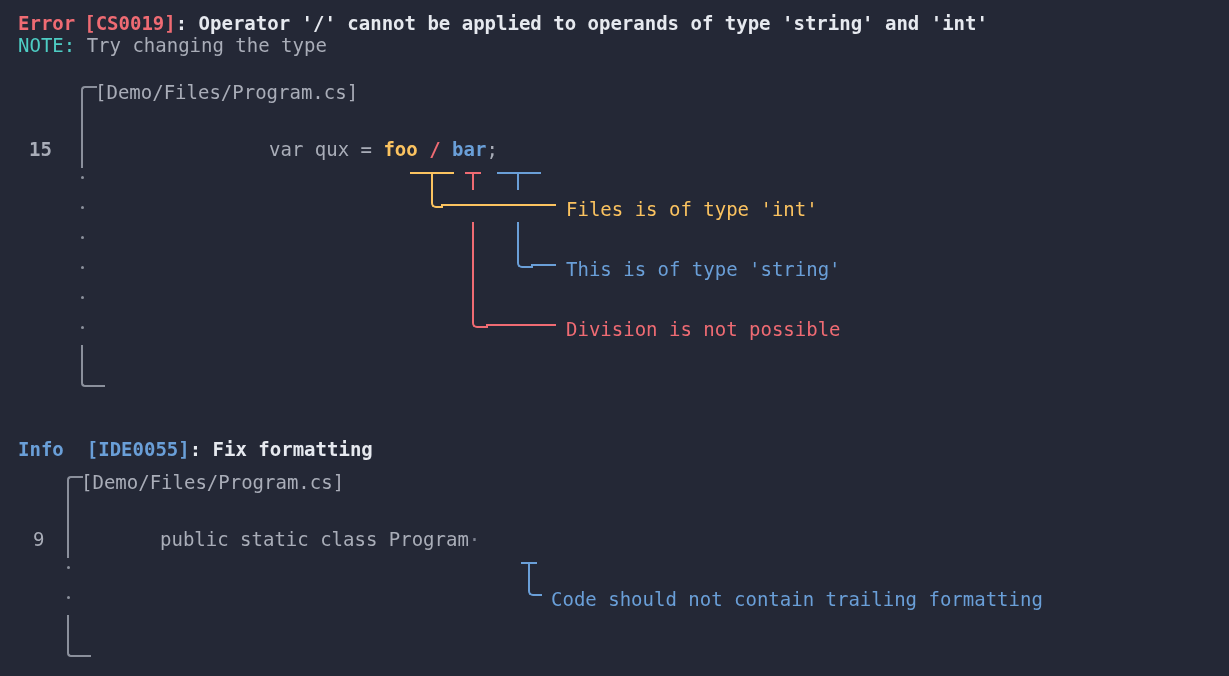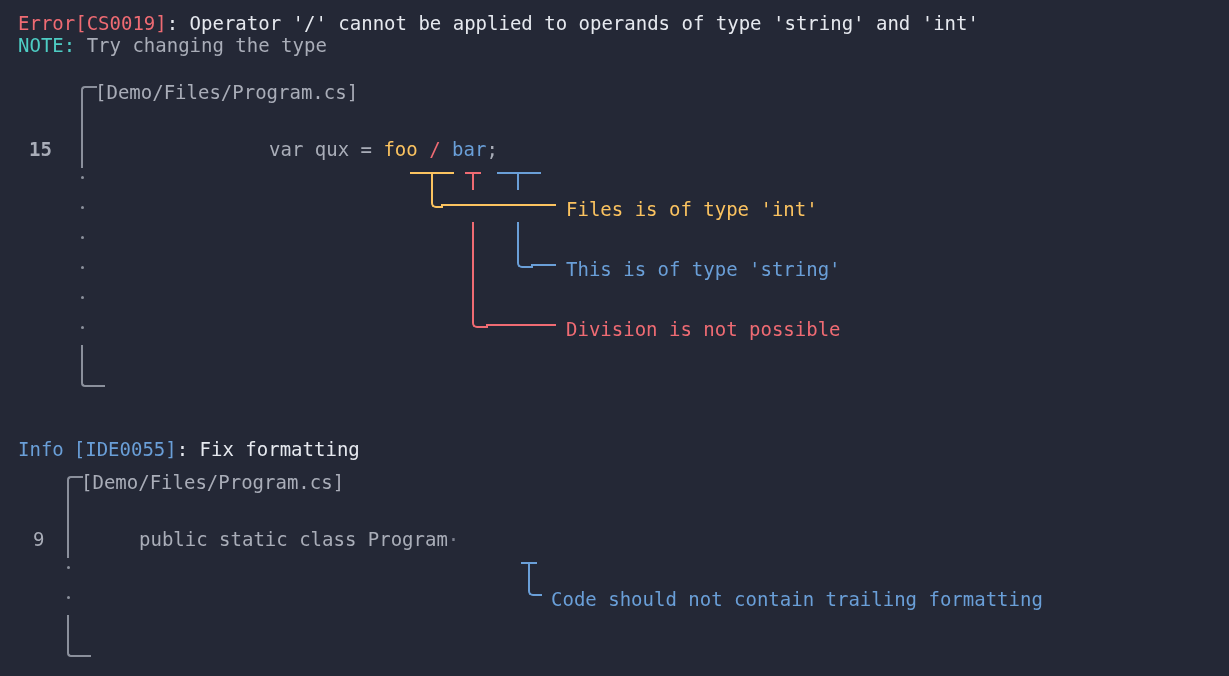--- a/index.html
+++ b/index.html
@@ -25,21 +25,21 @@
   }
 
   
   .t {
     position: absolute;
     white-space: pre;
     font-family: "DejaVu Sans Mono", "Liberation Mono", monospace;
     font-size: 19px;
     line-height: 30px;
   }
-  .bold { font-weight: normal; }
+  .bold { font-weight: bold; }
 
   
   .c-red     { color: #ef6b73; }
   .c-cyan    { color: #4ecdc4; }
   .c-grey    { color: #a9adb8; }
   .c-white   { color: #e6e9ef; }
   .c-orange  { color: #fbc360; }
   .c-blue    { color: #6a9fd8; text-align: center; }
   .c-dim     { color: #7d8290; }
 
@@ -87,21 +87,21 @@
   .e-red    { color: #ef6b73; }
   .e-blue   { color: #6a9fd8; }
 </style>
 </head>
 <body>
 
 <div id="stage">
 
   <div>
 
-    <div class="t" style="left:18px; top:8px;"><span class="c-red bold">Error</span><span class="c-red bold" style="">[CS0019]</span><span class="c-white bold">:</span><span class="c-white bold"> Operator '/' cannot be applied to operands of type 'string' and 'int'</span></div>
+    <div class="t" style="left:18px; top:8px;"><span class="c-red bold">Error</span><span class="c-red bold" style="margin-left:9px;">[CS0019]</span><span class="c-white bold">:</span><span class="c-white bold"> Operator '/' cannot be applied to operands of type 'string' and 'int'</span></div>
 
     <div class="t" style="left:18px; top:30px;"><span class="c-cyan">NOTE:</span><span class="c-grey"> Try changing the type</span></div>
 
     <div class="corner-tl" style="left:81px; top:86px; width:14px; height:20px;"></div>
     <div class="t c-grey" style="left:95px; top:77px;">[Demo/Files/Program.cs]</div>
 
     <div class="vrule" style="left:81px; top:106px; height:62px;"></div>
 
     <div class="t c-grey" style="left:29px; top:134px;font-weight:bold;">15</div>
 
@@ -132,30 +132,30 @@
     <div class="stroke-h sc-blue" style="left:531px; top:264px; width:25px;"></div>
     <div class="t c-blue" style="left:566px; top:254px;">This is of type 'string'</div>
 
     <div class="elbow e-red" style="left:472px; top:222px; width:14px; height:104px;"></div>
     <div class="stroke-h sc-red" style="left:486px; top:324px; width:70px;"></div>
     <div class="t c-red" style="left:566px; top:314px;">Division is not possible</div>
   </div>
 
   <div>
 
-    <div class="t" style="left:18px; top:434px;"><span class="c-blue bold">Info</span><span class="c-blue bold" style="margin-left:10px;">[IDE0055]</span><span class="c-white bold">:</span><span class="c-white bold"> Fix formatting</span></div>
+    <div class="t" style="left:18px; top:434px;"><span class="c-blue bold">Info</span><span class="c-blue bold" style="margin-left:23px;">[IDE0055]</span><span class="c-white bold">:</span><span class="c-white bold"> Fix formatting</span></div>
 
     <div class="corner-tl" style="left:67px; top:476px; width:14px; height:20px;"></div>
     <div class="t c-grey" style="left:81px; top:467px;">[Demo/Files/Program.cs]</div>
 
     <div class="vrule" style="left:67px; top:496px; height:62px;"></div>
 
     <div class="t c-grey" style="left:33px; top:524px;">9</div>
 
-    <div class="t" style="left:139px; top:524px;text-align:center;"><span class="c-grey">public static class Program</span><span class="c-dim">·</span></div>
+    <div class="t" style="left:160px; top:524px;text-align:center;"><span class="c-grey">public static class Program</span><span class="c-dim">·</span></div>
 
     <div class="dot" style="left:67px; top:566px;"></div>
     <div class="dot" style="left:67px; top:596px;"></div>
 
     <div class="corner-bl" style="left:67px; top:615px; width:22px; height:40px;"></div>
 
     <div class="stroke-h sc-blue" style="left:521px; top:562px; width:16px;"></div>
     <div class="elbow e-blue" style="left:528px; top:562px; width:12px; height:32px;"></div>
     <div class="t c-blue" style="left:551px; top:584px;">Code should not contain trailing formatting</div>
   </div>

